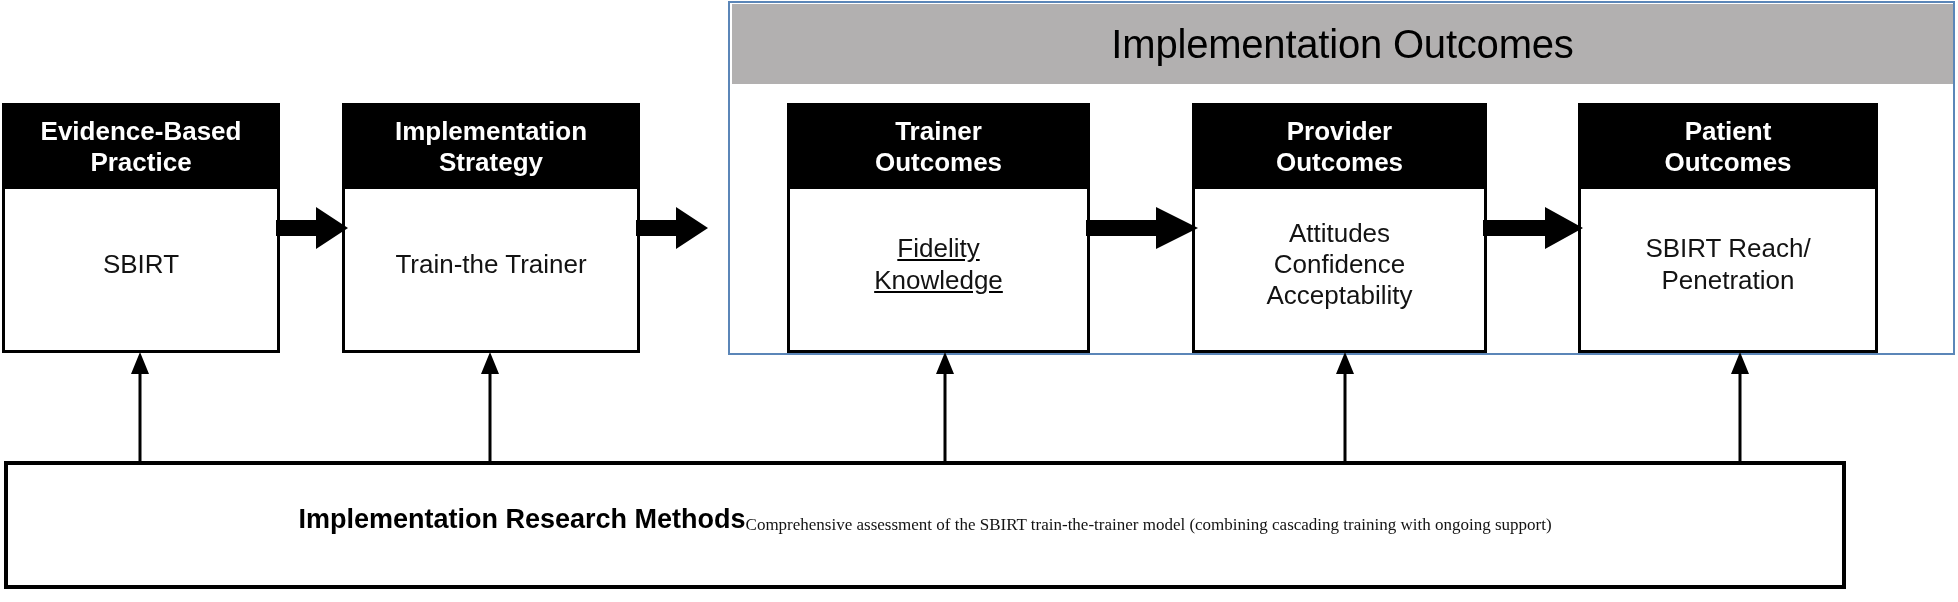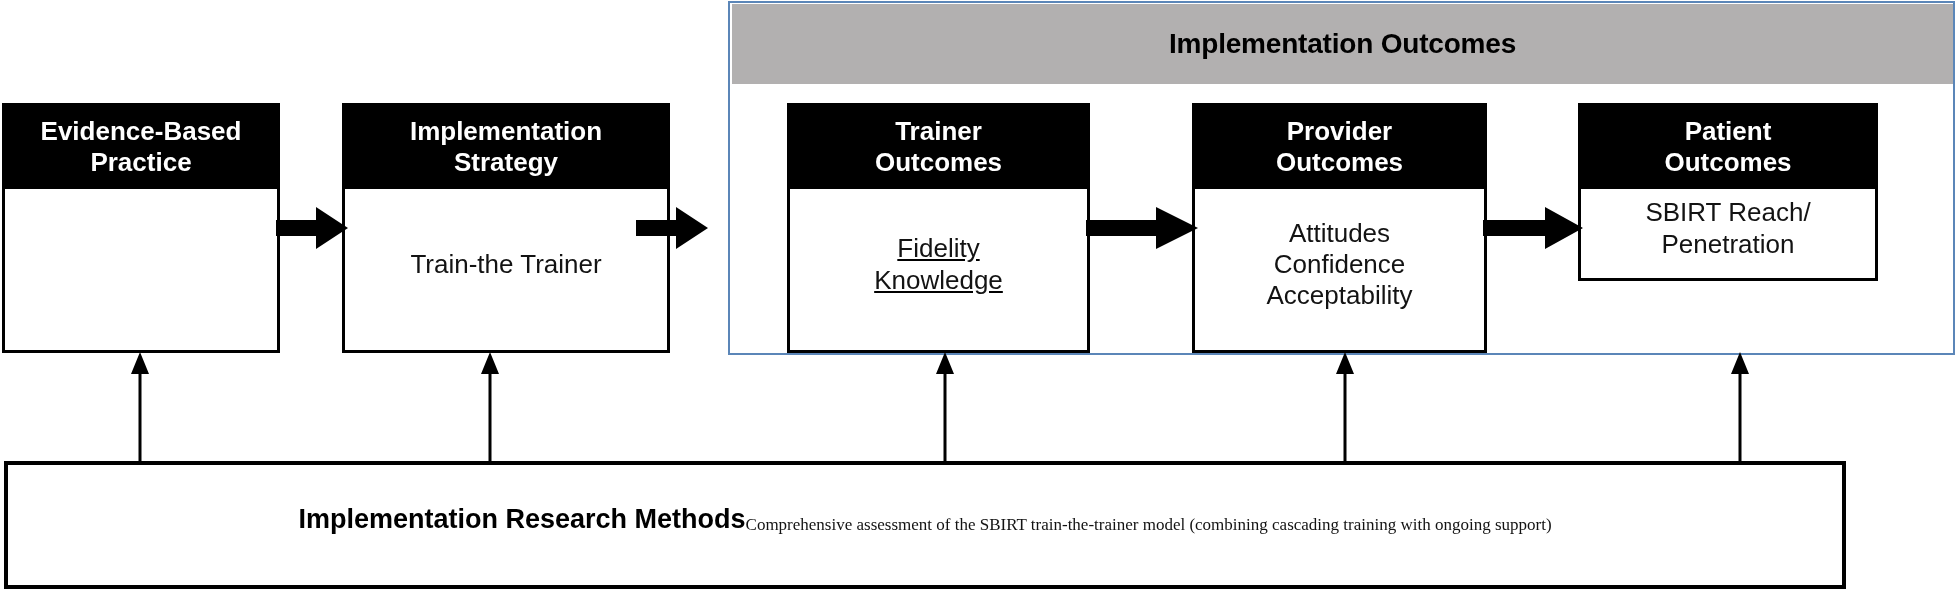--- a/index.html
+++ b/index.html
@@ -35,22 +35,22 @@
     top: 4px;
     width: 1221px;
     height: 80px;
     background: #b2b0b0;
     display: flex;
     align-items: center;
     justify-content: center;
     box-sizing: border-box;
   }
   .panel-header-text {
-    font-size: 28px;
-    font-weight: bold;
+    font-size: 40px;
+    font-weight: normal;
     color: #000000;
     letter-spacing: -0.2px;
     white-space: nowrap;
   }
 
   
   .fbox {
     position: absolute;
     box-sizing: border-box;
     border: 3px solid #000000;
@@ -76,24 +76,24 @@
     text-align: center;
     font-size: 26px;
     line-height: 1.2;
     color: #131313;
     white-space: pre-line;
     padding: 0 6px 10px 6px;
   }
 
   
   #box-ebp      { left: 2px;    top: 103px; width: 278px; height: 250px; justify-content: space-between; }
-  #box-strategy { left: 342px;  top: 103px; width: 328px; height: 250px; }
+  #box-strategy { left: 342px;  top: 103px; width: 298px; height: 250px; }
   #box-trainer  { left: 787px;  top: 103px; width: 303px; height: 250px; text-decoration: underline; }
   #box-provider { left: 1192px; top: 103px; width: 295px; height: 250px; }
-  #box-patient  { left: 1578px; top: 103px; width: 300px; height: 178px; }
+  #box-patient  { left: 1578px; top: 103px; width: 300px; height: 250px; }
 
   
   .harrow {
     position: absolute;
     height: 46px;
     display: block;
   }
   #arrow-1 { left: 276px;  top: 205px; width: 72px;  }
   #arrow-2 { left: 636px;  top: 205px; width: 72px;  }
   #arrow-3 { left: 1086px; top: 205px; width: 112px; }
@@ -148,20 +148,21 @@
 <div id="canvas">
 
   <div class="panel"></div>
   <div class="panel-header">
     <span class="panel-header-text">Implementation Outcomes</span>
   </div>
 
   <div class="fbox" id="box-ebp">
     <div class="fbox-head">Evidence-Based
 Practice</div>
+    <div class="fbox-body">SBIRT</div>
   </div>
 
   <div class="fbox" id="box-strategy">
     <div class="fbox-head">Implementation
 Strategy</div>
     <div class="fbox-body">Train-the Trainer</div>
   </div>
 
   <div class="fbox" id="box-trainer">
     <div class="fbox-head">Trainer

